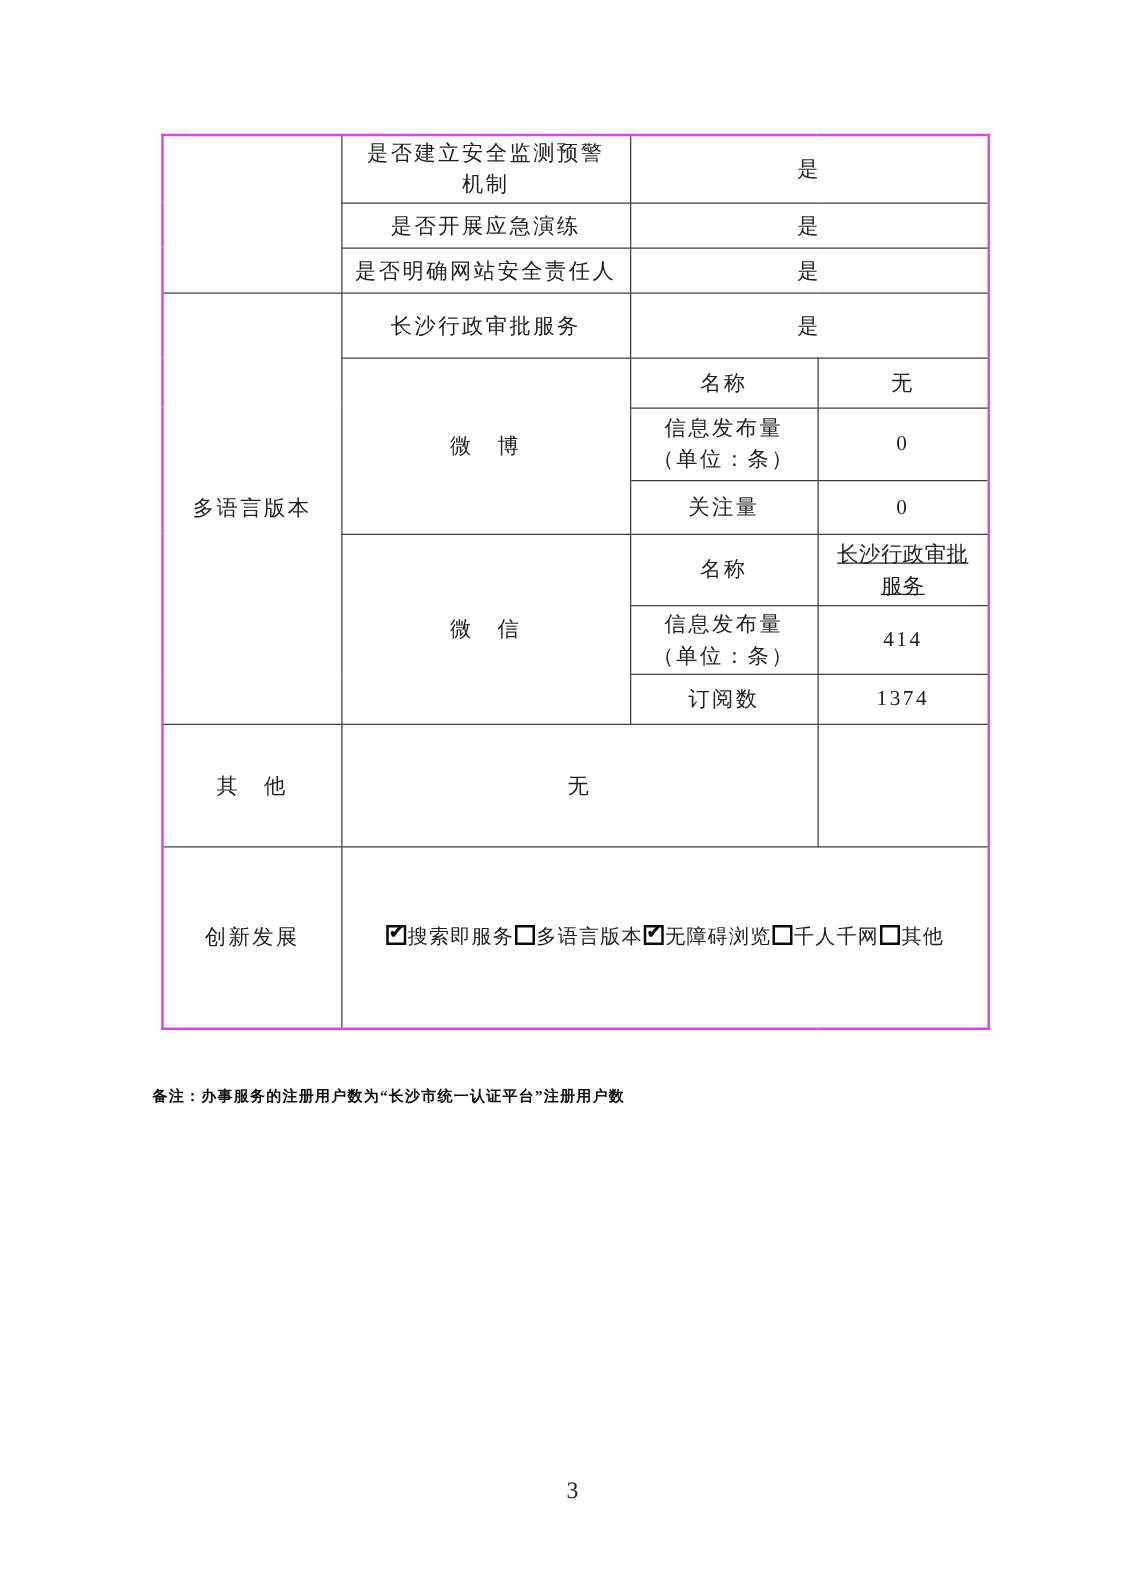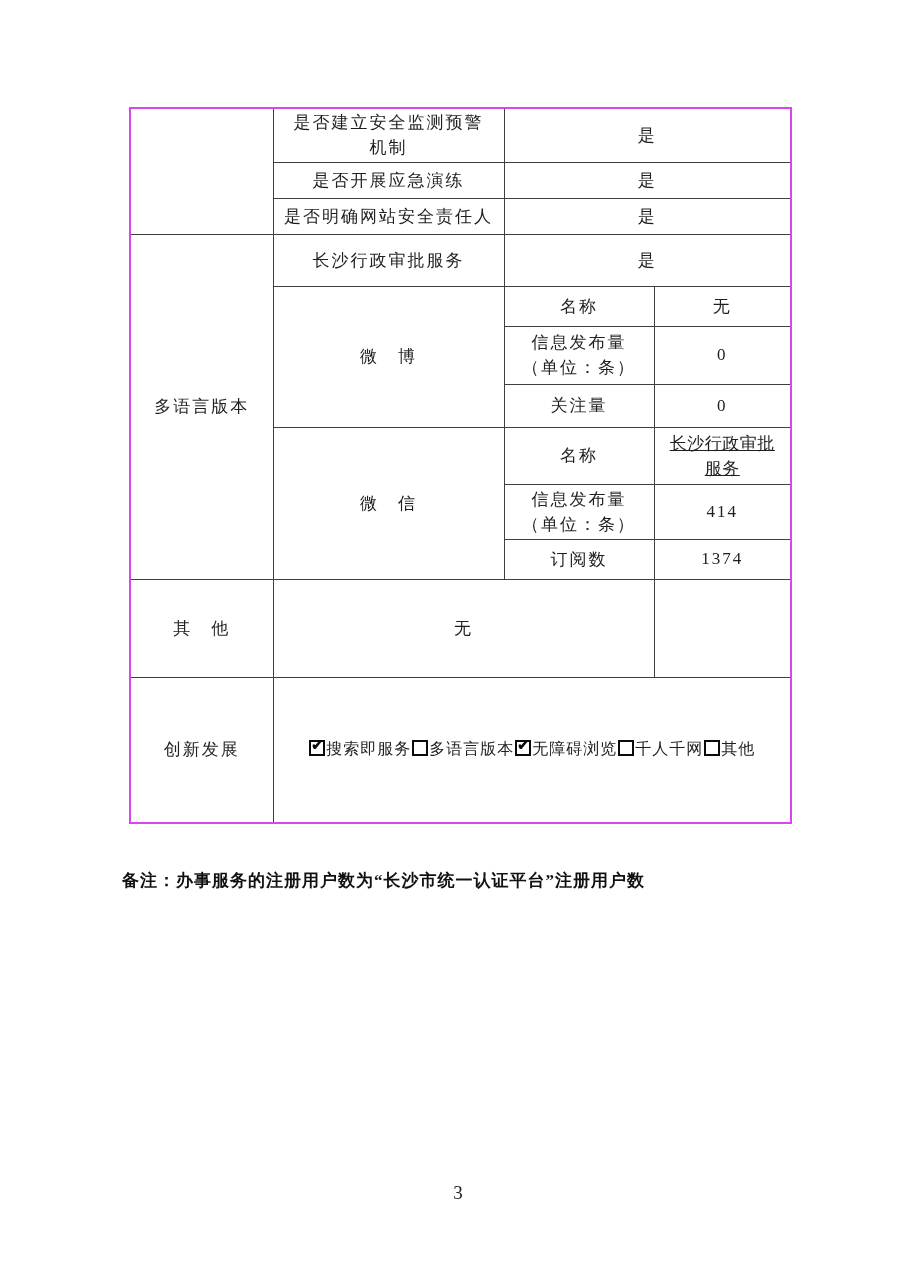--- a/index.html
+++ b/index.html
@@ -81,21 +81,21 @@
     left: 0px; top: -5px;
     font-size: 14px;
     font-weight: bold;
     color: #0a0a0a;
     letter-spacing: 0;
   }
 
   .note {
     position: absolute;
     left: 122px; top: 869px;
-    font-size: 17px;
+    font-size: 12px;
     font-weight: bold;
     letter-spacing: 1px;
     color: #111111;
   }
   .page-number {
     position: absolute;
     left: 0; top: 1182px;
     width: 916px;
     text-align: center;
     font-size: 19px;

